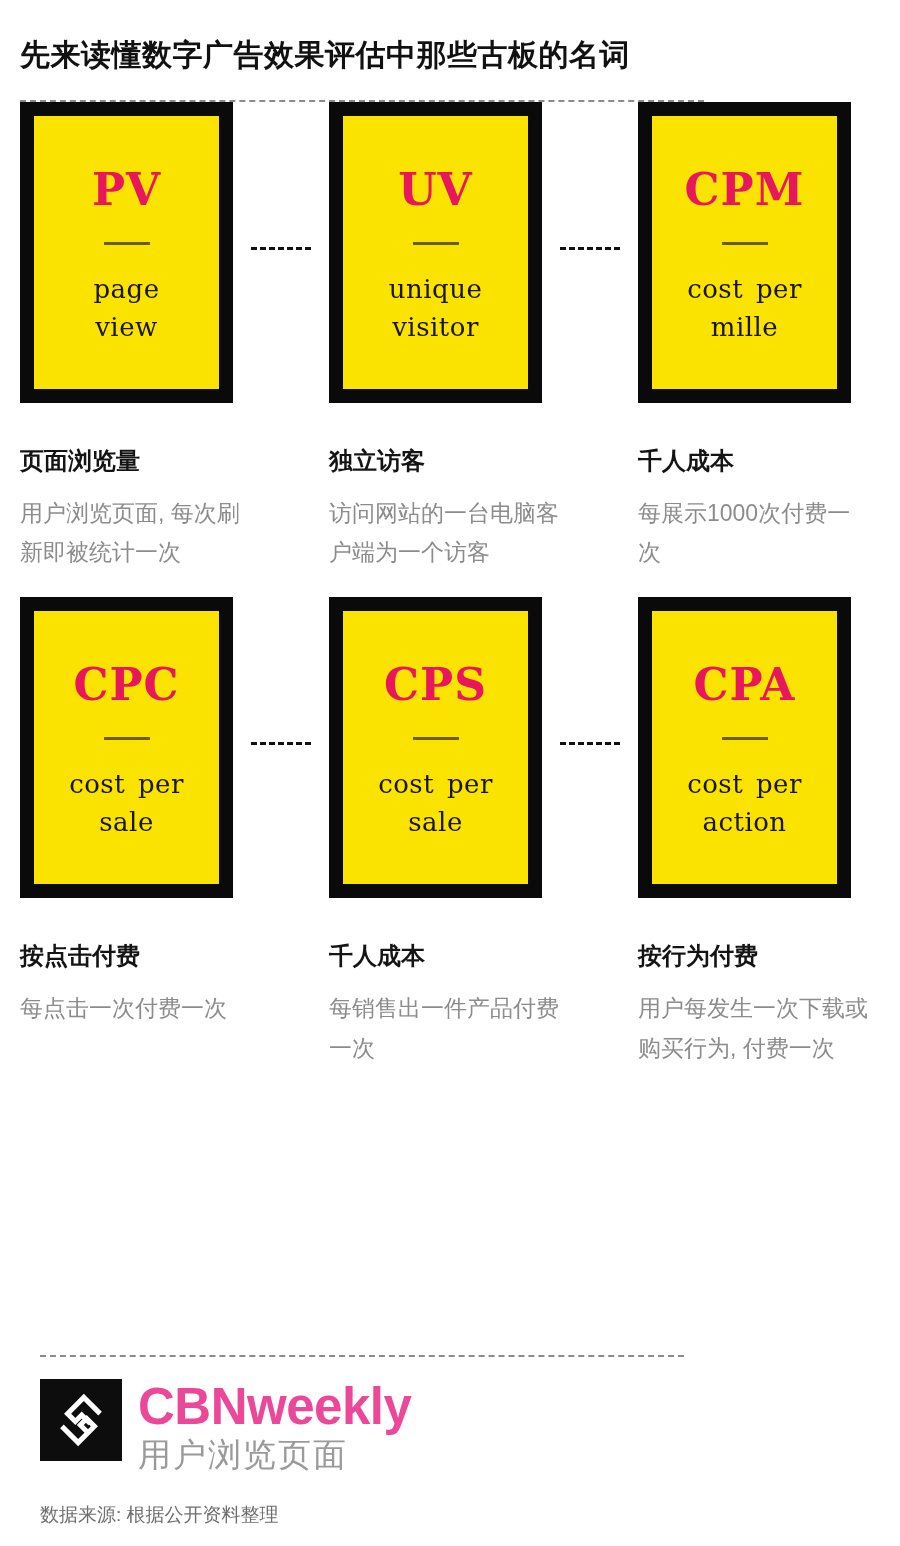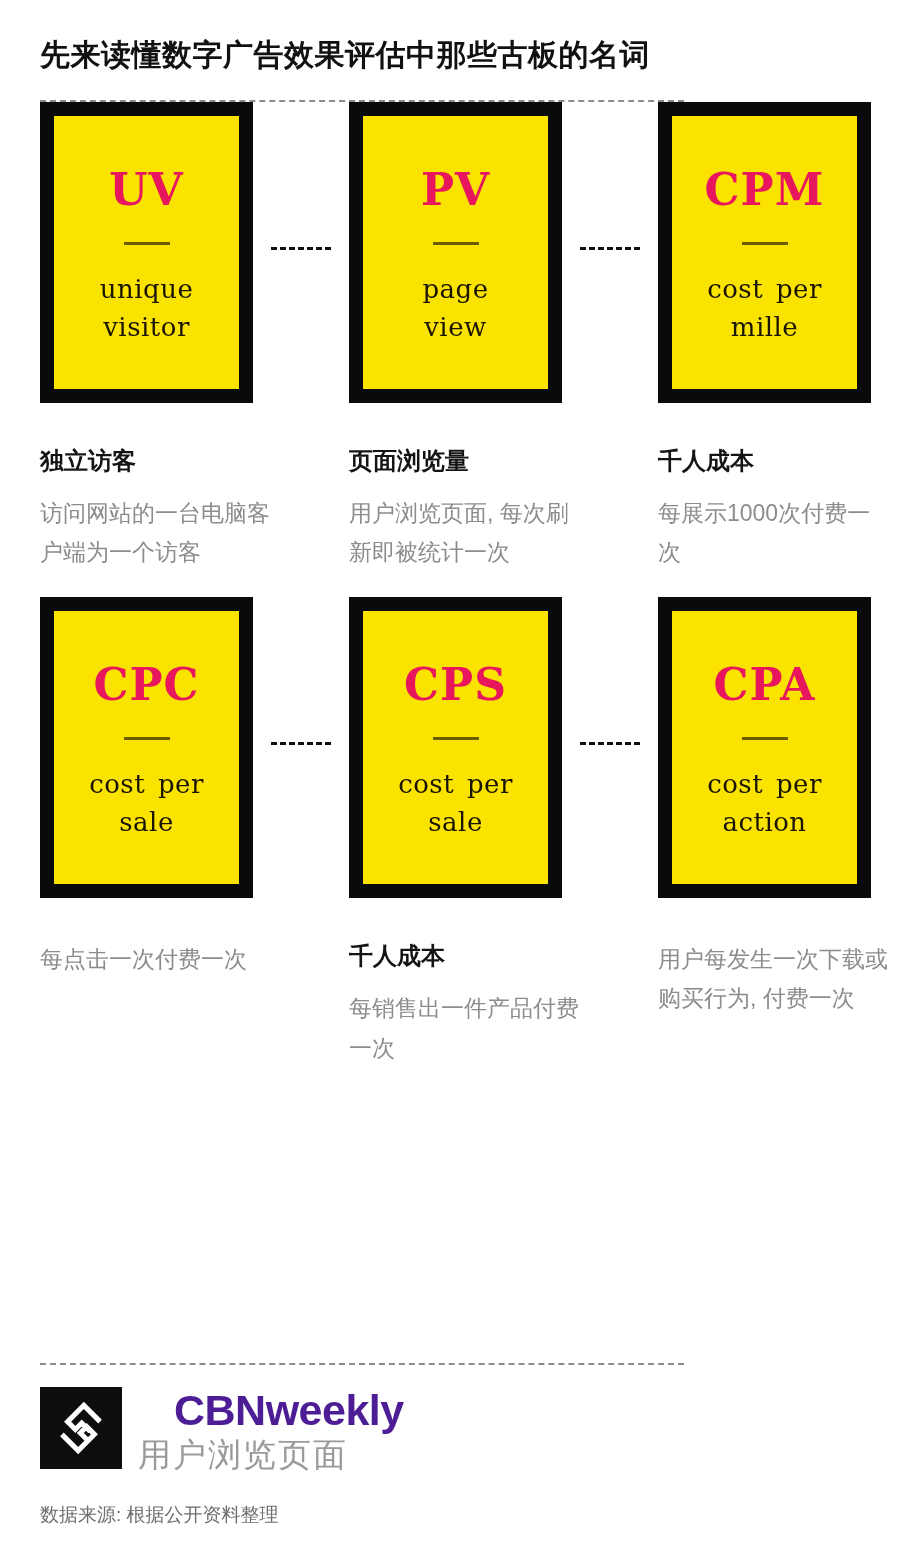--- a/index.html
+++ b/index.html
@@ -13,21 +13,21 @@
   body {
     font-family: "Liberation Sans", "DejaVu Sans", sans-serif;
     position: relative;
     overflow: hidden;
   }
 
   .page {
     width: 724px;
     height: 1546px;
     position: relative;
-    padding: 0 40px;
+    padding: 0 20px;
   }
 
   
   .title {
     font-size: 30px;
     font-weight: bold;
     color: #111111;
     letter-spacing: 0.5px;
     padding-top: 36px;
     line-height: 1.25;
@@ -168,26 +168,25 @@
     background: #0d0d0d;
     display: flex;
     align-items: center;
     justify-content: center;
     flex: 0 0 auto;
   }
 
   .brand-text { padding-top: 2px; }
 
   .brand-en {
-    font-size: 43px;
+    font-size: 51px;
     font-weight: bold;
-    color: #4c1d95;
+    color: #ec4899;
     line-height: 1;
     letter-spacing: -0.5px;
-    margin-left: 36px;
   }
 
   .brand-cn {
     font-size: 33px;
     color: #9a9a9a;
     line-height: 1.15;
     margin-top: 4px;
     letter-spacing: 2px;
   }
 
@@ -206,56 +205,56 @@
   <div class="rule-dashed"></div>
 
   <div class="grid">
 
     <div class="row">
       <div class="cards">
 
         <div class="col">
           <div class="card">
             <div class="card-inner">
+              <div class="abbr">PV</div>
+              <div class="abbr-divider"></div>
+              <div class="expansion">
+                <div>page</div>
+                <div>view</div>
+              </div>
+            </div>
+          </div>
+          <div class="connector"></div>
+          <div class="desc">
+            <div class="desc-title">页面浏览量</div>
+            <div class="desc-body">用户浏览页面, 每次刷新即被统计一次</div>
+          </div>
+        </div>
+
+        <div class="col">
+          <div class="card">
+            <div class="card-inner">
               <div class="abbr">UV</div>
               <div class="abbr-divider"></div>
               <div class="expansion">
                 <div>unique</div>
                 <div>visitor</div>
               </div>
             </div>
           </div>
           <div class="connector"></div>
           <div class="desc">
             <div class="desc-title">独立访客</div>
             <div class="desc-body">访问网站的一台电脑客户端为一个访客</div>
           </div>
         </div>
 
         <div class="col">
           <div class="card">
             <div class="card-inner">
-              <div class="abbr">PV</div>
-              <div class="abbr-divider"></div>
-              <div class="expansion">
-                <div>page</div>
-                <div>view</div>
-              </div>
-            </div>
-          </div>
-          <div class="connector"></div>
-          <div class="desc">
-            <div class="desc-title">页面浏览量</div>
-            <div class="desc-body">用户浏览页面, 每次刷新即被统计一次</div>
-          </div>
-        </div>
-
-        <div class="col">
-          <div class="card">
-            <div class="card-inner">
               <div class="abbr">CPM</div>
               <div class="abbr-divider"></div>
               <div class="expansion">
                 <div>cost per</div>
                 <div>mille</div>
               </div>
             </div>
           </div>
           <div class="desc">
             <div class="desc-title">千人成本</div>
@@ -275,20 +274,21 @@
               <div class="abbr">CPC</div>
               <div class="abbr-divider"></div>
               <div class="expansion">
                 <div>cost per</div>
                 <div>sale</div>
               </div>
             </div>
           </div>
           <div class="connector"></div>
           <div class="desc">
+            <div class="desc-title">按点击付费</div>
             <div class="desc-body">每点击一次付费一次</div>
           </div>
         </div>
 
         <div class="col">
           <div class="card">
             <div class="card-inner">
               <div class="abbr">CPS</div>
               <div class="abbr-divider"></div>
               <div class="expansion">
@@ -309,20 +309,21 @@
             <div class="card-inner">
               <div class="abbr">CPA</div>
               <div class="abbr-divider"></div>
               <div class="expansion">
                 <div>cost per</div>
                 <div>action</div>
               </div>
             </div>
           </div>
           <div class="desc">
+            <div class="desc-title">按行为付费</div>
             <div class="desc-body">用户每发生一次下载或购买行为, 付费一次</div>
           </div>
         </div>
 
       </div>
     </div>
 
   </div>
 
   <div class="footer">

